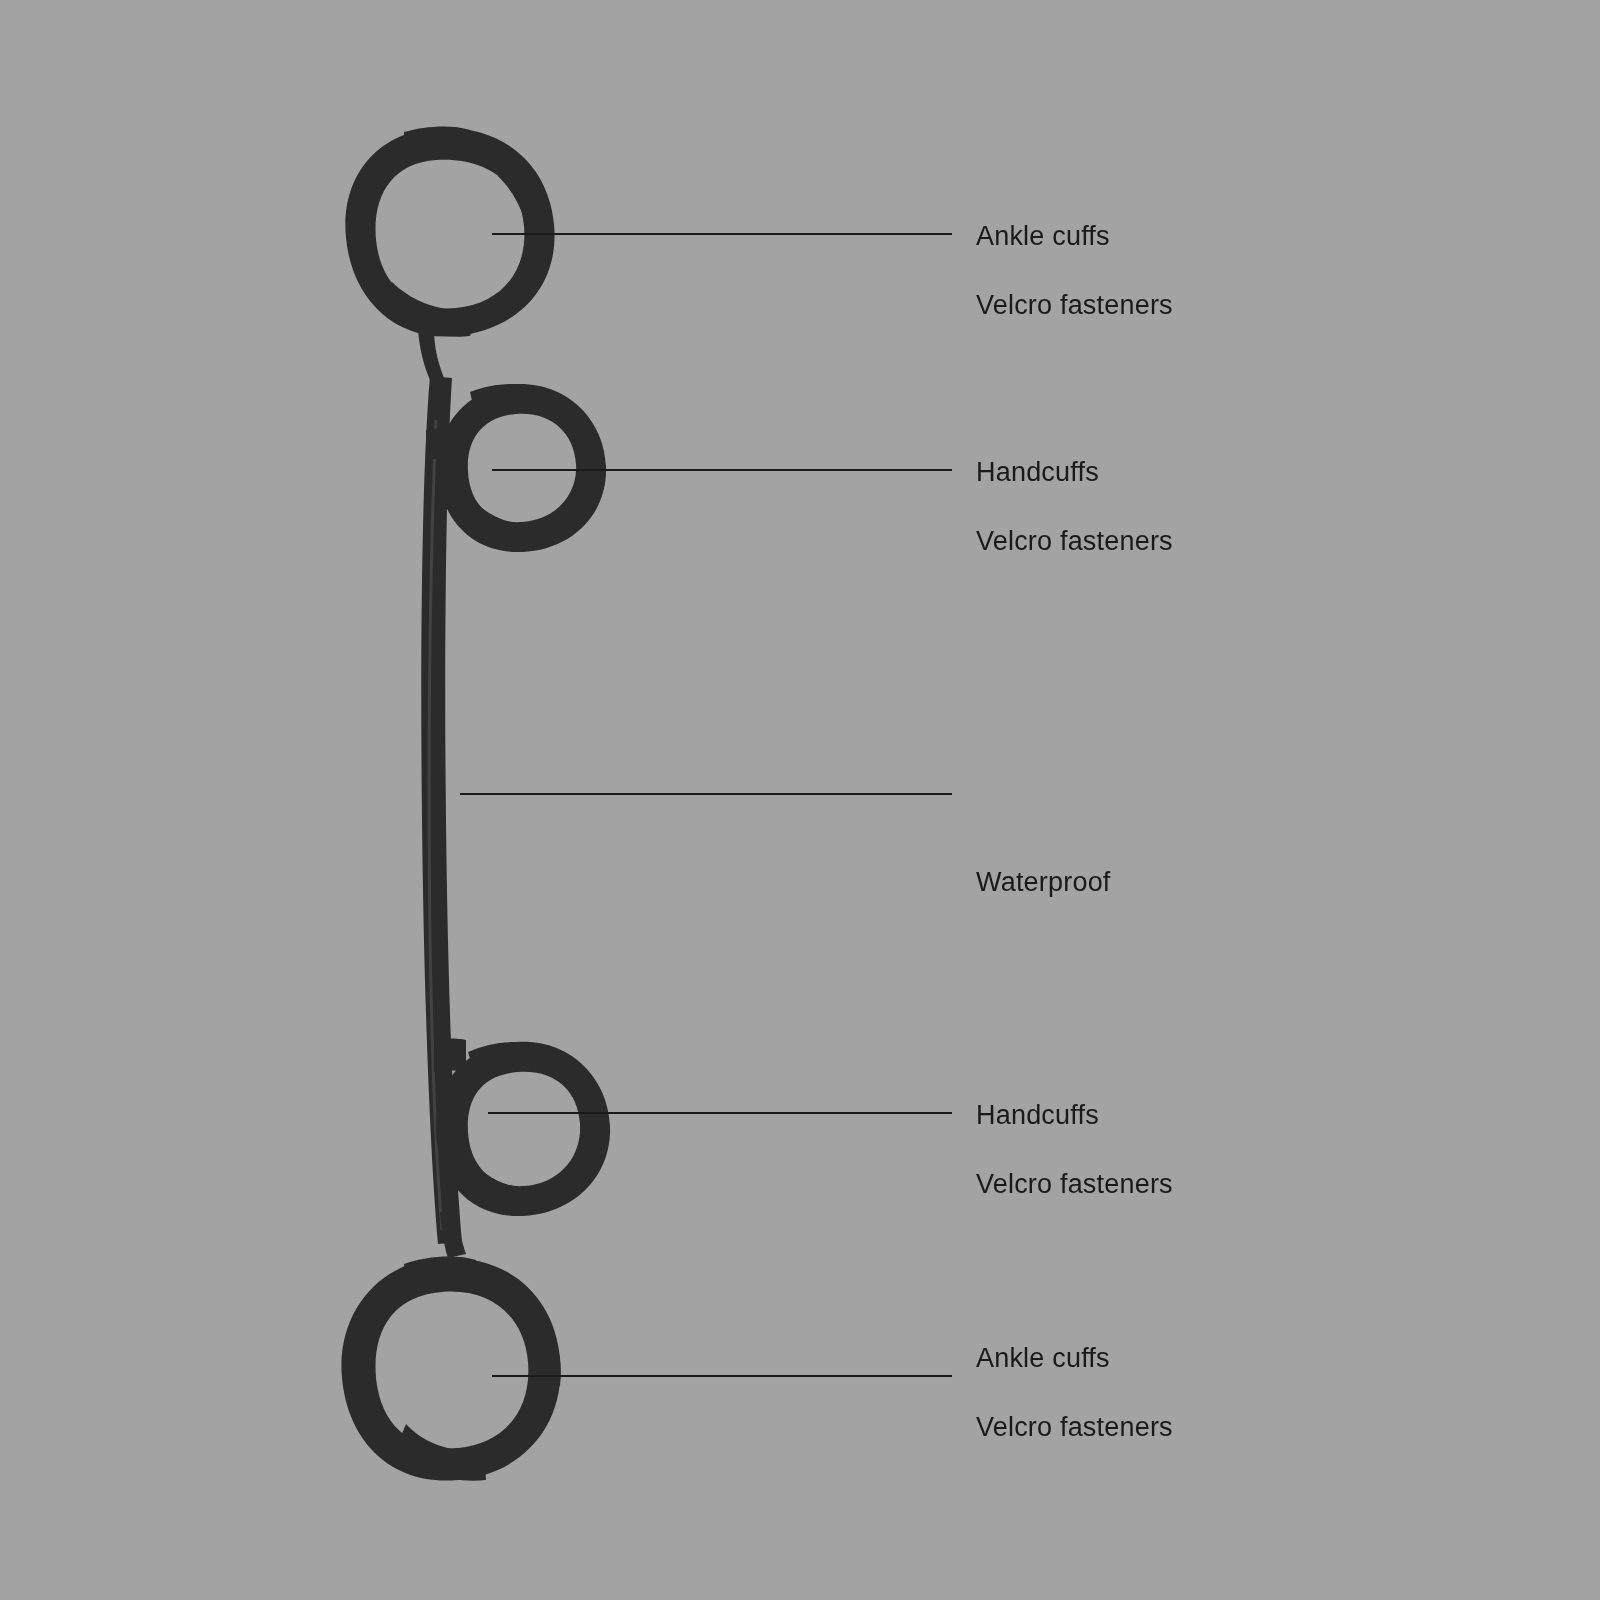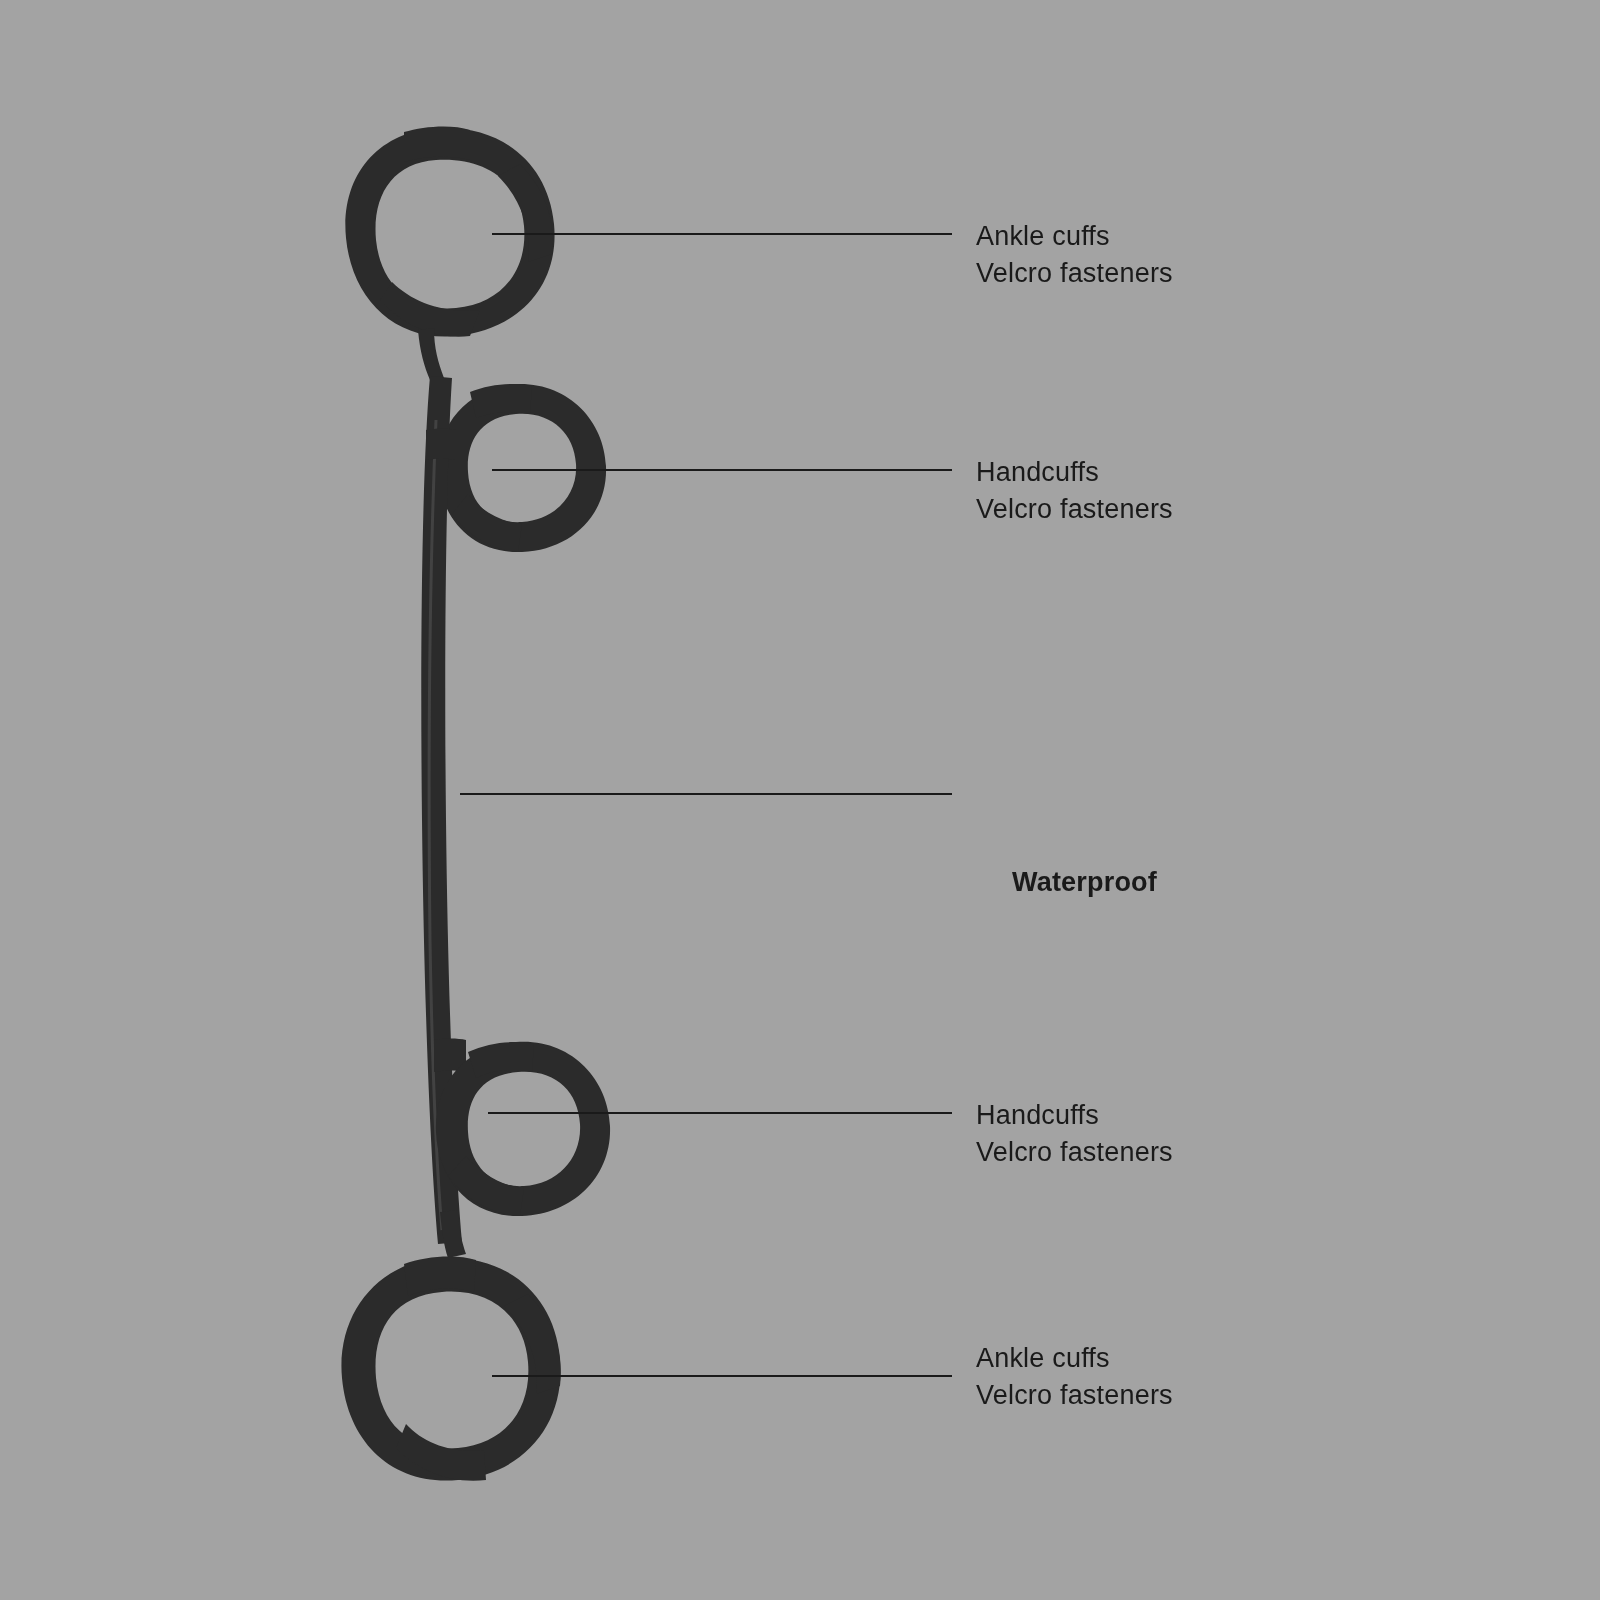--- a/index.html
+++ b/index.html
@@ -26,20 +26,21 @@
     position: absolute;
     font-family: "Liberation Sans", sans-serif;
     font-size: 27px;
     line-height: 37px;
     color: #1a1a1a;
     white-space: nowrap;
     letter-spacing: 0.2px;
   }
   .callout-label .line2 {
     display: block;
+    margin-top: 32px;
   }
   .extra-note {
     position: absolute;
     font-family: "Liberation Sans", sans-serif;
     font-size: 27px;
     line-height: 37px;
     color: #1a1a1a;
     white-space: nowrap;
     letter-spacing: 0.2px;
   }
@@ -146,21 +147,21 @@
     <span class="line1">Ankle cuffs</span>
     <span class="line2">Velcro fasteners</span>
   </div>
 
   <div class="callout-label" style="left:976px; top:454px;">
     <span class="line1">Handcuffs</span>
     <span class="line2">Velcro fasteners</span>
   </div>
 
 
-  <div class="extra-note" style="left:1012px; top:864px;font-weight:bold;">Waterproof</div>
+  <div class="extra-note" style="left:976px; top:864px;">Waterproof</div>
 
   <div class="callout-label" style="left:976px; top:1097px;">
     <span class="line1">Handcuffs</span>
     <span class="line2">Velcro fasteners</span>
   </div>
 
   <div class="callout-label" style="left:976px; top:1340px;">
     <span class="line1">Ankle cuffs</span>
     <span class="line2">Velcro fasteners</span>
   </div>

